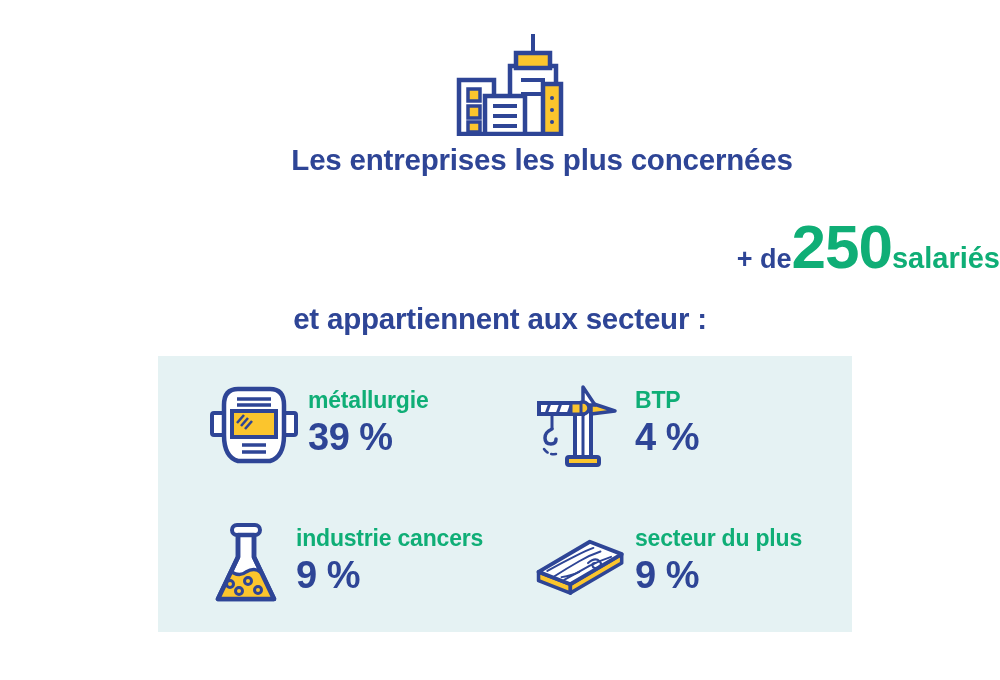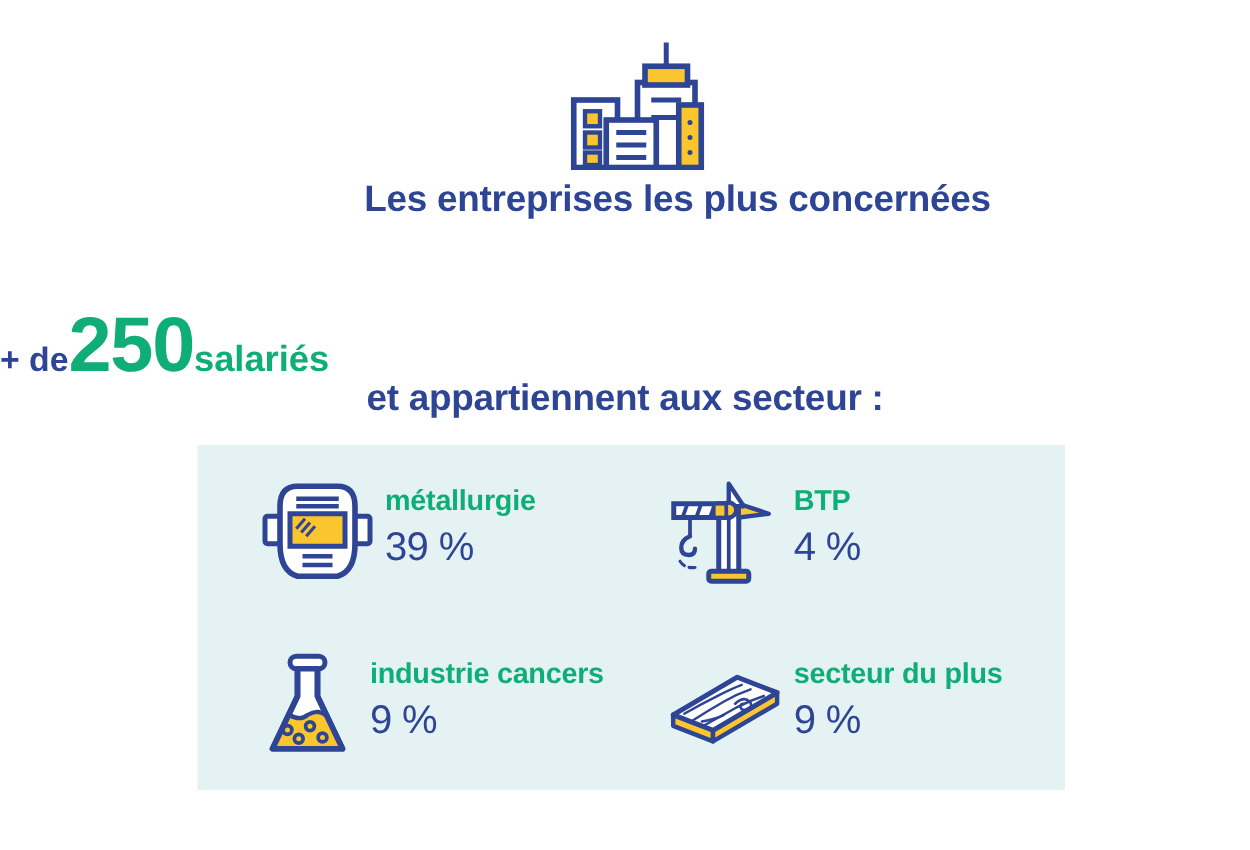--- a/index.html
+++ b/index.html
@@ -44,23 +44,23 @@
     font-weight: bold;
     color: #2e4596;
     letter-spacing: -0.2px;
     line-height: 40px;
     white-space: nowrap;
   }
 
   .stat-line {
     position: absolute;
     left: 0;
-    top: 246px;
-    width: 1000px;
-    text-align: left;
+    top: 216px;
+    width: 1000px;
+    text-align: right;
     white-space: nowrap;
     line-height: 1;
   }
   .stat-prefix {
     font-size: 27px;
     font-weight: bold;
     color: #2e4596;
     vertical-align: baseline;
   }
   .stat-number {
@@ -143,22 +143,22 @@
   }
   .sector-label {
     font-size: 23px;
     font-weight: bold;
     color: #0fae76;
     letter-spacing: -0.2px;
     line-height: 26px;
     white-space: nowrap;
   }
   .sector-value {
-    font-size: 32px;
-    font-weight: normal;
+    font-size: 38px;
+    font-weight: bold;
     color: #2e4596;
     letter-spacing: -0.5px;
     line-height: 52px;
     white-space: nowrap;
     margin-top: -2px;
   }
 </style>
 </head>
 <body>
 

